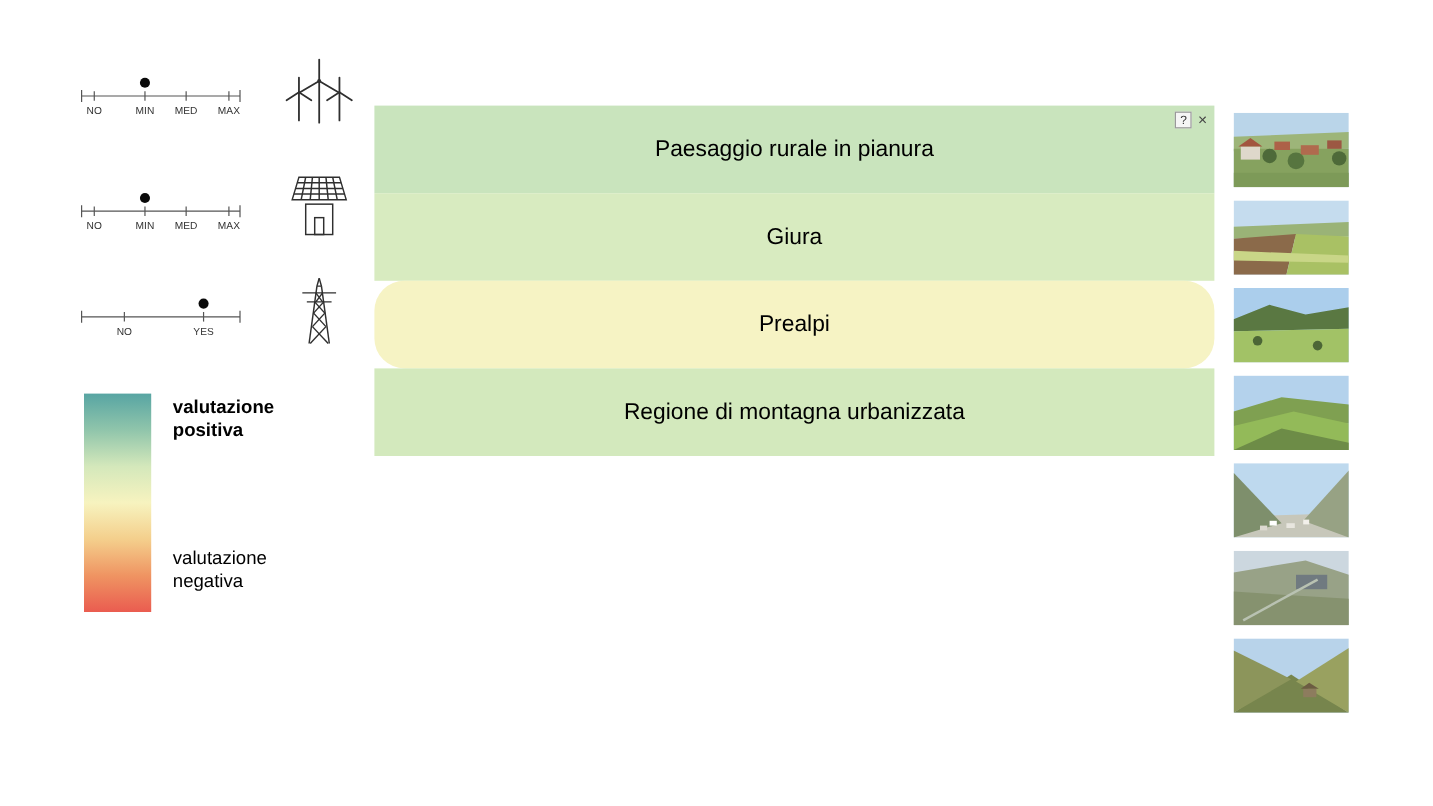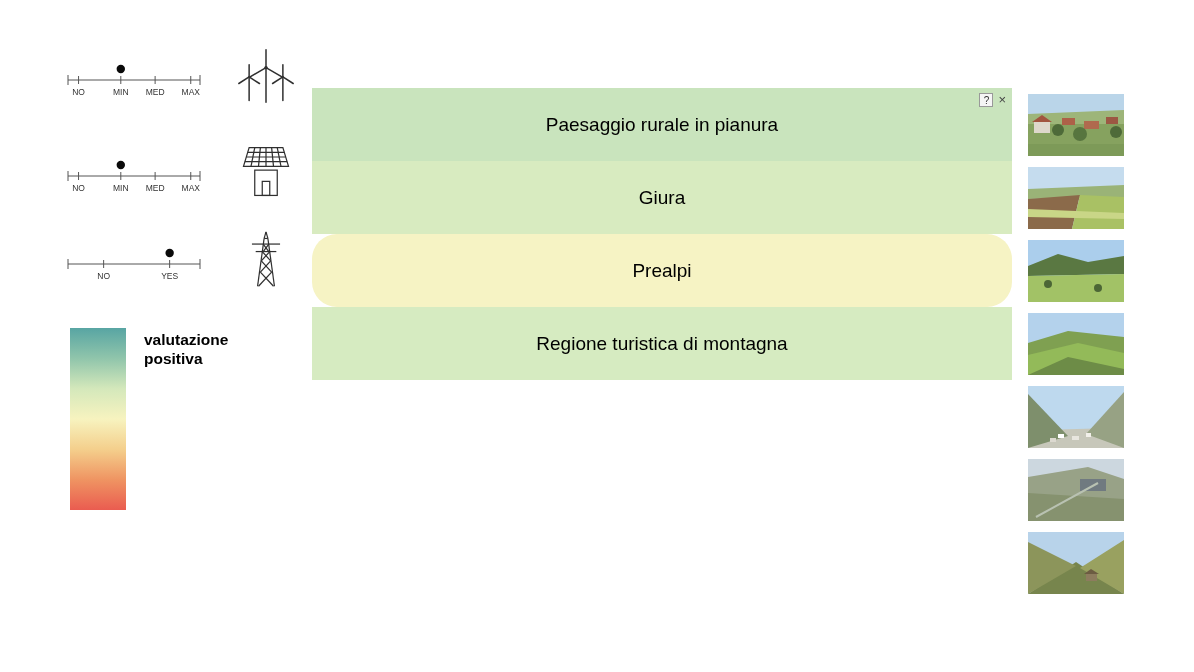--- a/index.html
+++ b/index.html
@@ -149,35 +149,36 @@
         <line x1="26" y1="45" x2="40" y2="60"></line>
         <line x1="38" y1="45" x2="24" y2="60"></line>
       </g>
     </svg>
   </div>
 
   <div class="legend">
     <div class="gradient-bar" style="background: linear-gradient(rgb(88, 165, 163), rgb(144, 197, 171), rgb(212, 232, 187), rgb(247, 243, 191), rgb(244, 207, 140), rgb(239, 148, 98), rgb(234, 92, 80));"></div>
     <div class="legend-labels">
       <div class="legend-label-positive">valutazione positiva</div>
+      <div class="legend-label-negative">valutazione negativa</div>
     </div>
   </div>
 
   <div class="panel">
     <div class="row" style="background-color: rgb(201, 228, 189);">
       <span>Paesaggio rurale in pianura</span>
     </div>
     <div class="row" style="background-color: rgb(216, 235, 192);">
       <span>Giura</span>
     </div>
     <div class="row" style="background-color: rgb(246, 243, 196); border-radius: 25px;">
       <span>Prealpi</span>
     </div>
-    <div class="row" style="background-color: rgb(214, 235, 193);">
-      <span>Regione turistica di montagna</span>
+    <div class="row" style="background-color: rgb(211, 233, 189);">
+      <span>Regione di montagna urbanizzata</span>
     </div>
 
     <div class="panel-controls">
       <button class="help-btn">?</button>
       <button class="close-btn">×</button>
     </div>
   </div>
 
   <div class="thumbs">
     <div class="thumb-cell">

